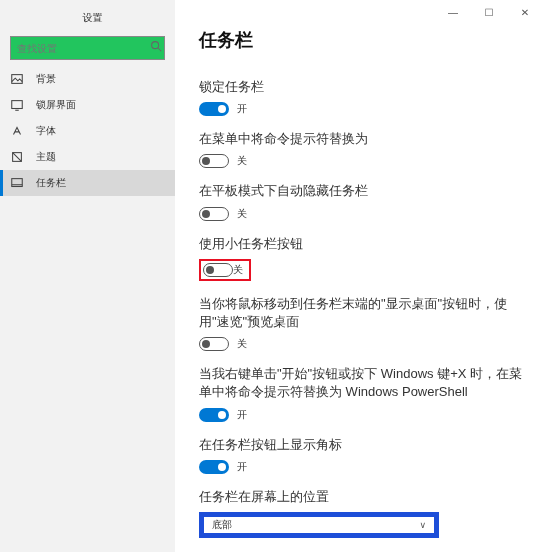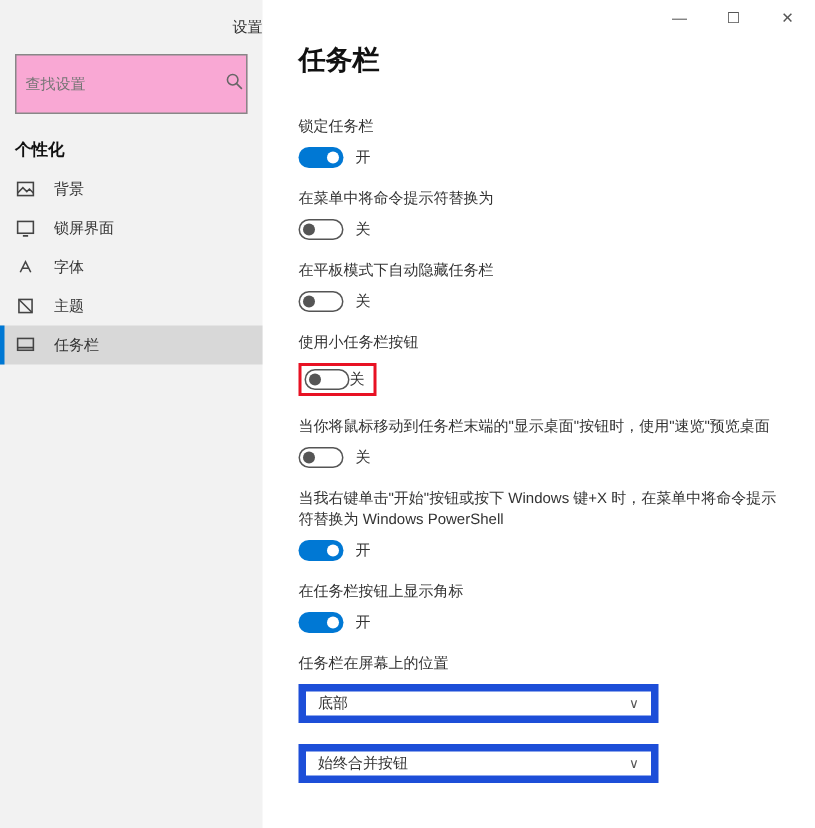--- a/index.html
+++ b/index.html
@@ -1,37 +1,37 @@
 <!DOCTYPE html>
 <html><head>
 <meta charset="utf-8">
 <style>
 * { margin: 0; padding: 0; box-sizing: border-box; font-family: "Microsoft YaHei", "Segoe UI", sans-serif; }
 body { width: 543px; height: 552px; background: #fff; overflow: hidden; }
 .app { display: flex; height: 100%; }
 .sidebar { width: 175px; background: #f2f2f2; padding-top: 6px; flex-shrink: 0; display: flex; flex-direction: column; }
-.titlebar { display: flex; justify-content: flex-end; align-items: center; height: 24px; }
+.titlebar { display: flex; justify-content: center; align-items: center; height: 24px; }
 .title { font-size: 10px; color: #333; padding-left: 10px; }
 .home-row { display: flex; align-items: center; gap: 10px; padding: 6px 10px; cursor: pointer; }
 .home-row .icon { width: 14px; height: 14px; display: flex; align-items: center; justify-content: center; color: #444; }
 .home-row span.lbl { font-size: 11px; color: #333; }
 .search-wrap { padding: 6px 10px; }
-.search { display: flex; align-items: center; border: 1px solid #888; background: #f9a8d4; height: 40px; padding: 0 6px; }
+.search { display: flex; align-items: center; border: 1px solid #888; background: #22c55e; height: 24px; padding: 0 6px; }
 .search input { flex: 1; border: none; background: transparent; font-size: 10px; outline: none; color: #555; }
 .section-title { font-size: 11px; font-weight: bold; padding: 10px 10px 6px; color: #111; }
 .nav-item { display: flex; align-items: center; gap: 12px; padding: 6px 10px 6px 10px; cursor: pointer; font-size: 10px; color: #333; position: relative; }
 .nav-item.selected { background: #d8d8d8; }
 .nav-item.selected::before { content: ""; position: absolute; left: 0; top: 0; bottom: 0; width: 3px; background: #0078d4; }
 .nav-item .icon { width: 14px; height: 14px; display: flex; align-items: center; justify-content: center; color: #444; }
 .content { flex: 1; padding: 14px 20px 0 24px; overflow-y: auto; position: relative; }
 .wincontrols { position: absolute; right: 0; top: 0; display: flex; }
 .wincontrols div { width: 36px; height: 24px; display: flex; align-items: center; justify-content: center; font-size: 10px; color: #555; cursor: pointer; }
 h1 { font-size: 18px; font-weight: 600; margin-bottom: 26px; margin-top: 14px; color: #111; }
 .setting { margin-bottom: 14px; }
-.setting-label { font-size: 10px; color: #333; margin-bottom: 6px; line-height: 1.4; }
+.setting-label { font-size: 13px; color: #333; margin-bottom: 6px; line-height: 1.4; }
 .toggle-row { display: flex; align-items: center; gap: 8px; }
 .toggle { width: 30px; height: 14px; border-radius: 7px; position: relative; cursor: pointer; transition: background 0.1s; }
 .toggle.on { background: #0078d4; }
 .toggle.off { background: #fff; border: 1px solid #555; }
 .toggle::after { content: ""; position: absolute; width: 8px; height: 8px; border-radius: 50%; top: 50%; transform: translateY(-50%); }
 .toggle.on::after { background: #fff; right: 3px; }
 .toggle.off::after { background: #555; left: 2px; }
 .toggle-text { font-size: 10px; color: #333; }
 .highlighted { display: inline-flex; border: 2px solid #e81123; padding: 2px 6px 2px 2px; }
 .dropdown { width: 240px; height: 26px; border: 5px solid #1d4ed8; display: flex; align-items: center; justify-content: space-between; padding: 0 8px; font-size: 10px; color: #333; cursor: pointer; margin-top: 4px; }
@@ -50,21 +50,20 @@
       <div class="search">
         <input placeholder="查找设置" style="">
         <span>
           <svg viewBox="0 0 16 16" fill="none" stroke="#666" stroke-width="1.2">
               <circle cx="7" cy="7" r="4"></circle>
               <path d="M10 10 L14 14"></path>
             </svg>
         </span>
       </div>
     </div>
-    <div class="section-title">个性化</div>
 
     <div class="nav-item">
       <span class="icon">
           <svg viewBox="0 0 16 16" fill="none" stroke="currentColor" stroke-width="1.2">
             <rect x="2" y="3" width="12" height="10"></rect>
             <path d="M2 11 L6 7 L9 10 L11 8 L14 11"></path>
           </svg>
         </span>
       <span>背景</span>
     </div>

